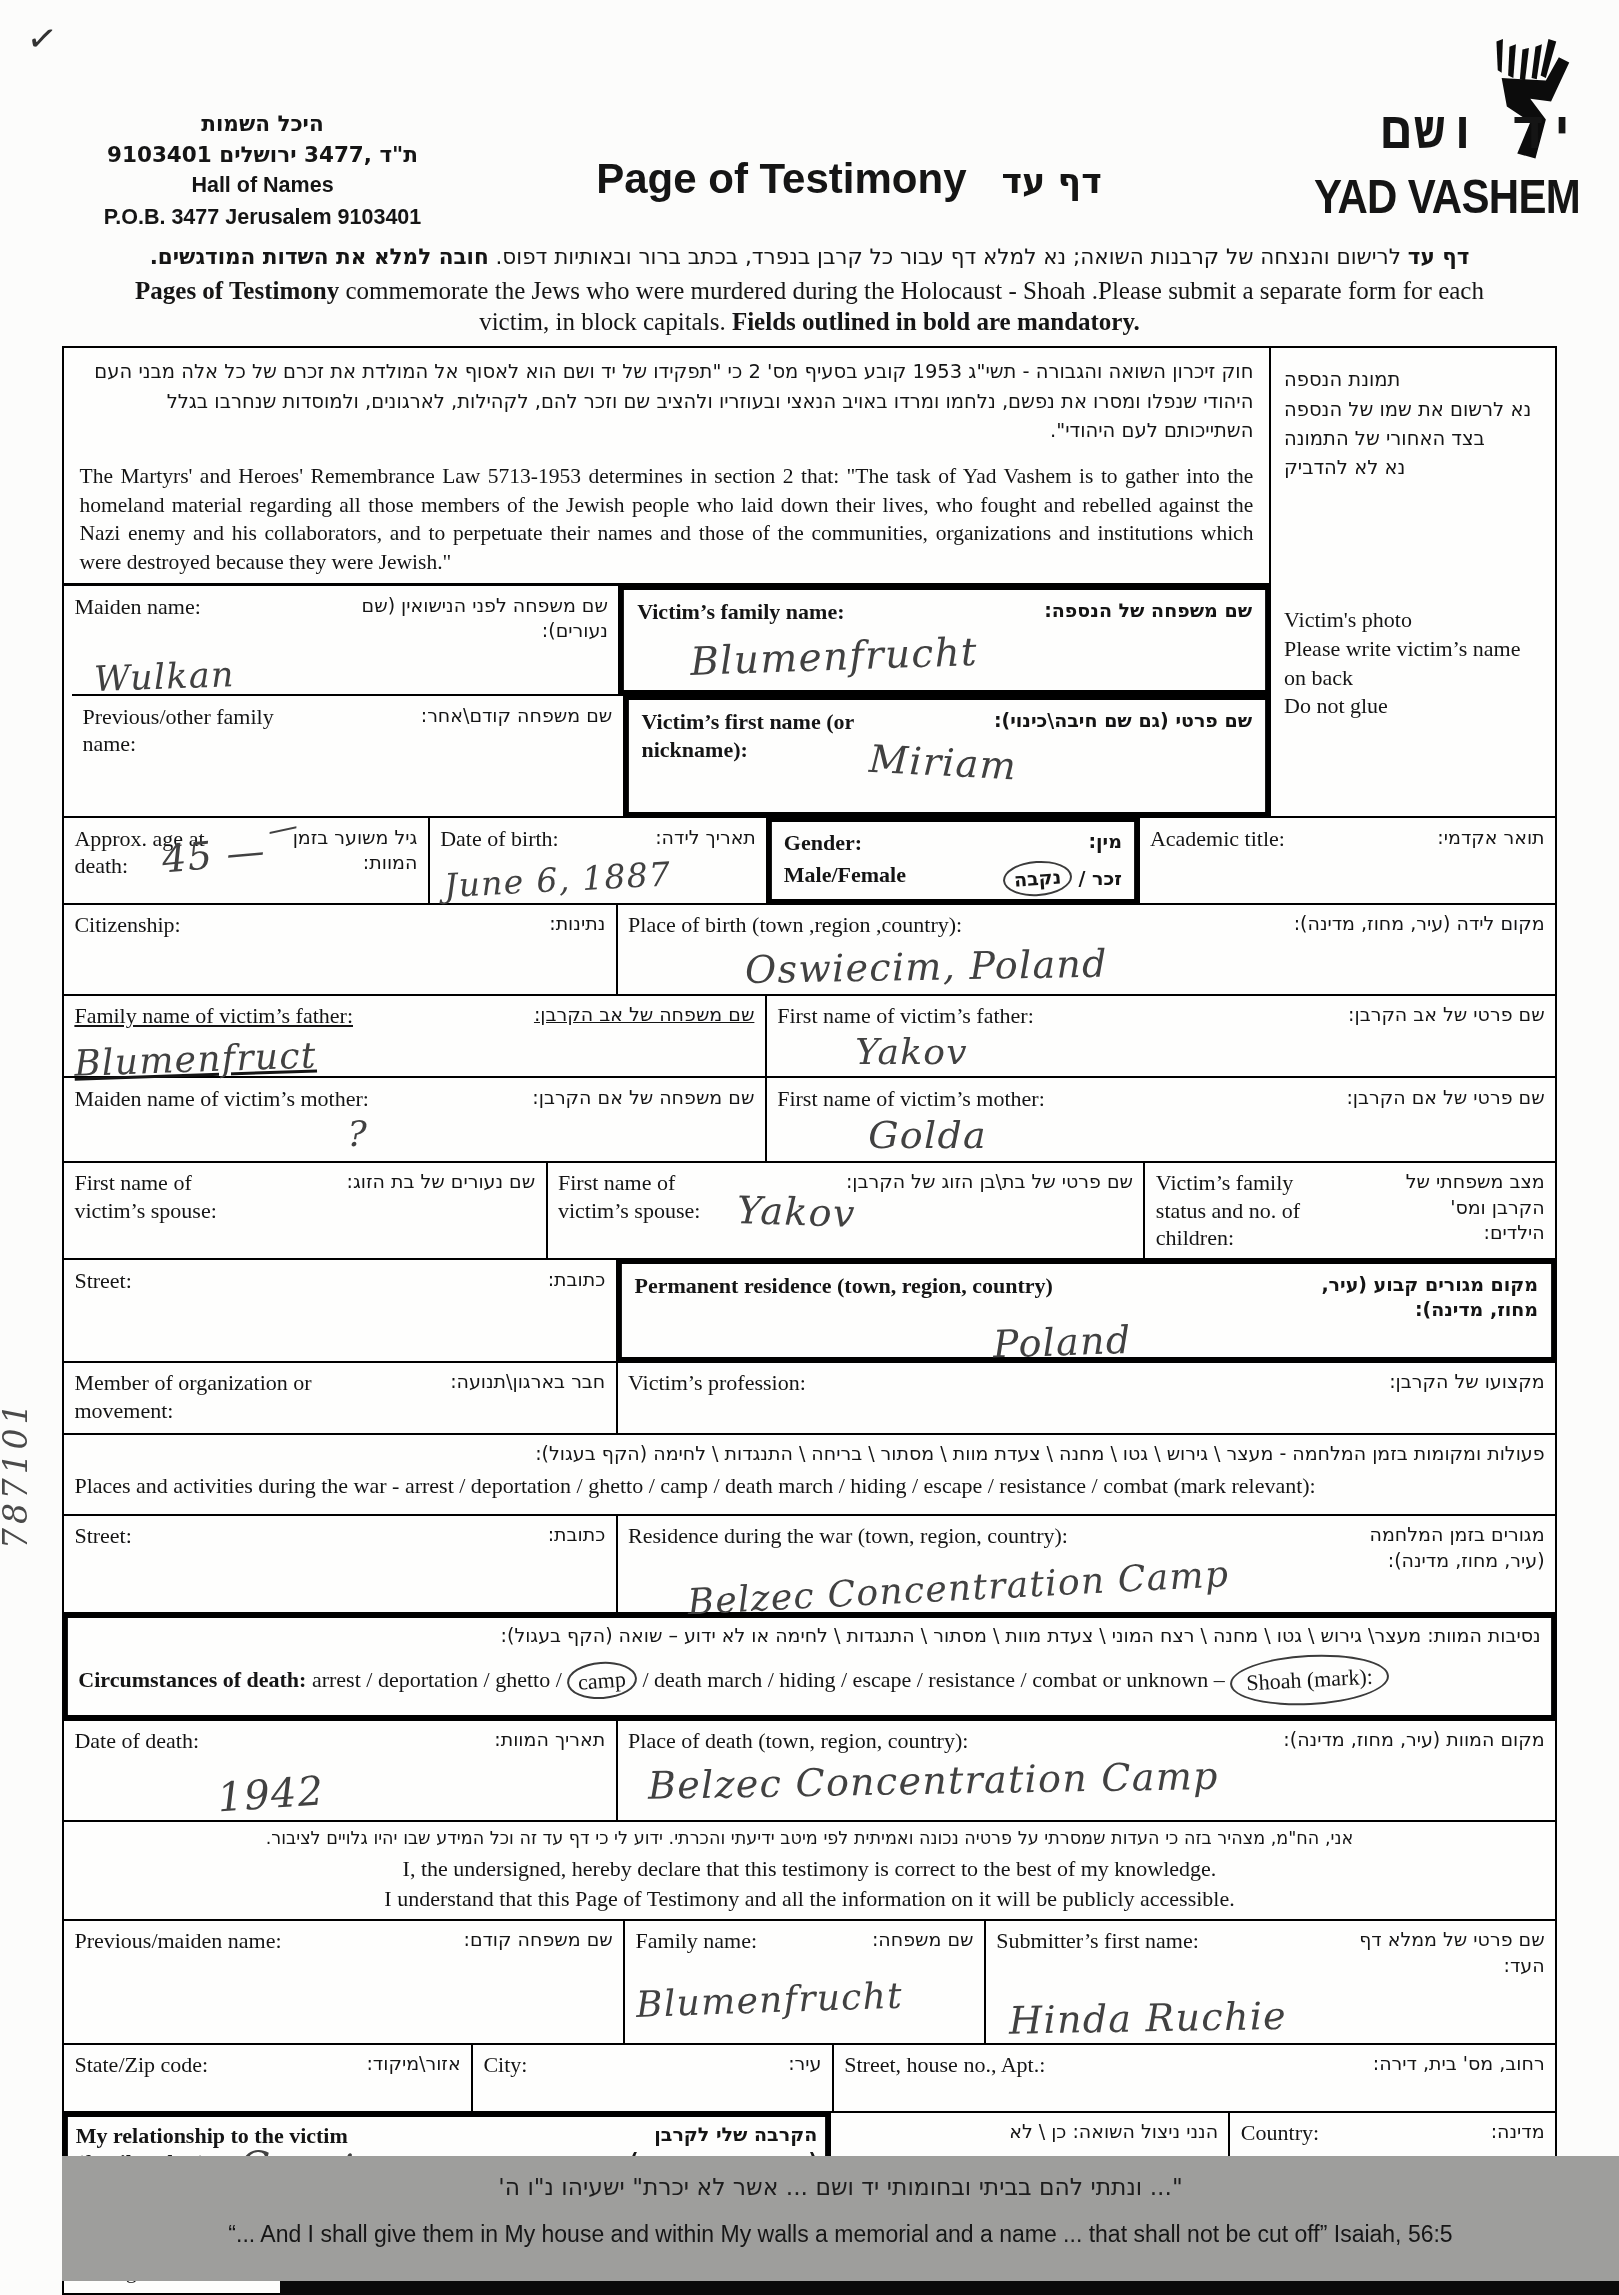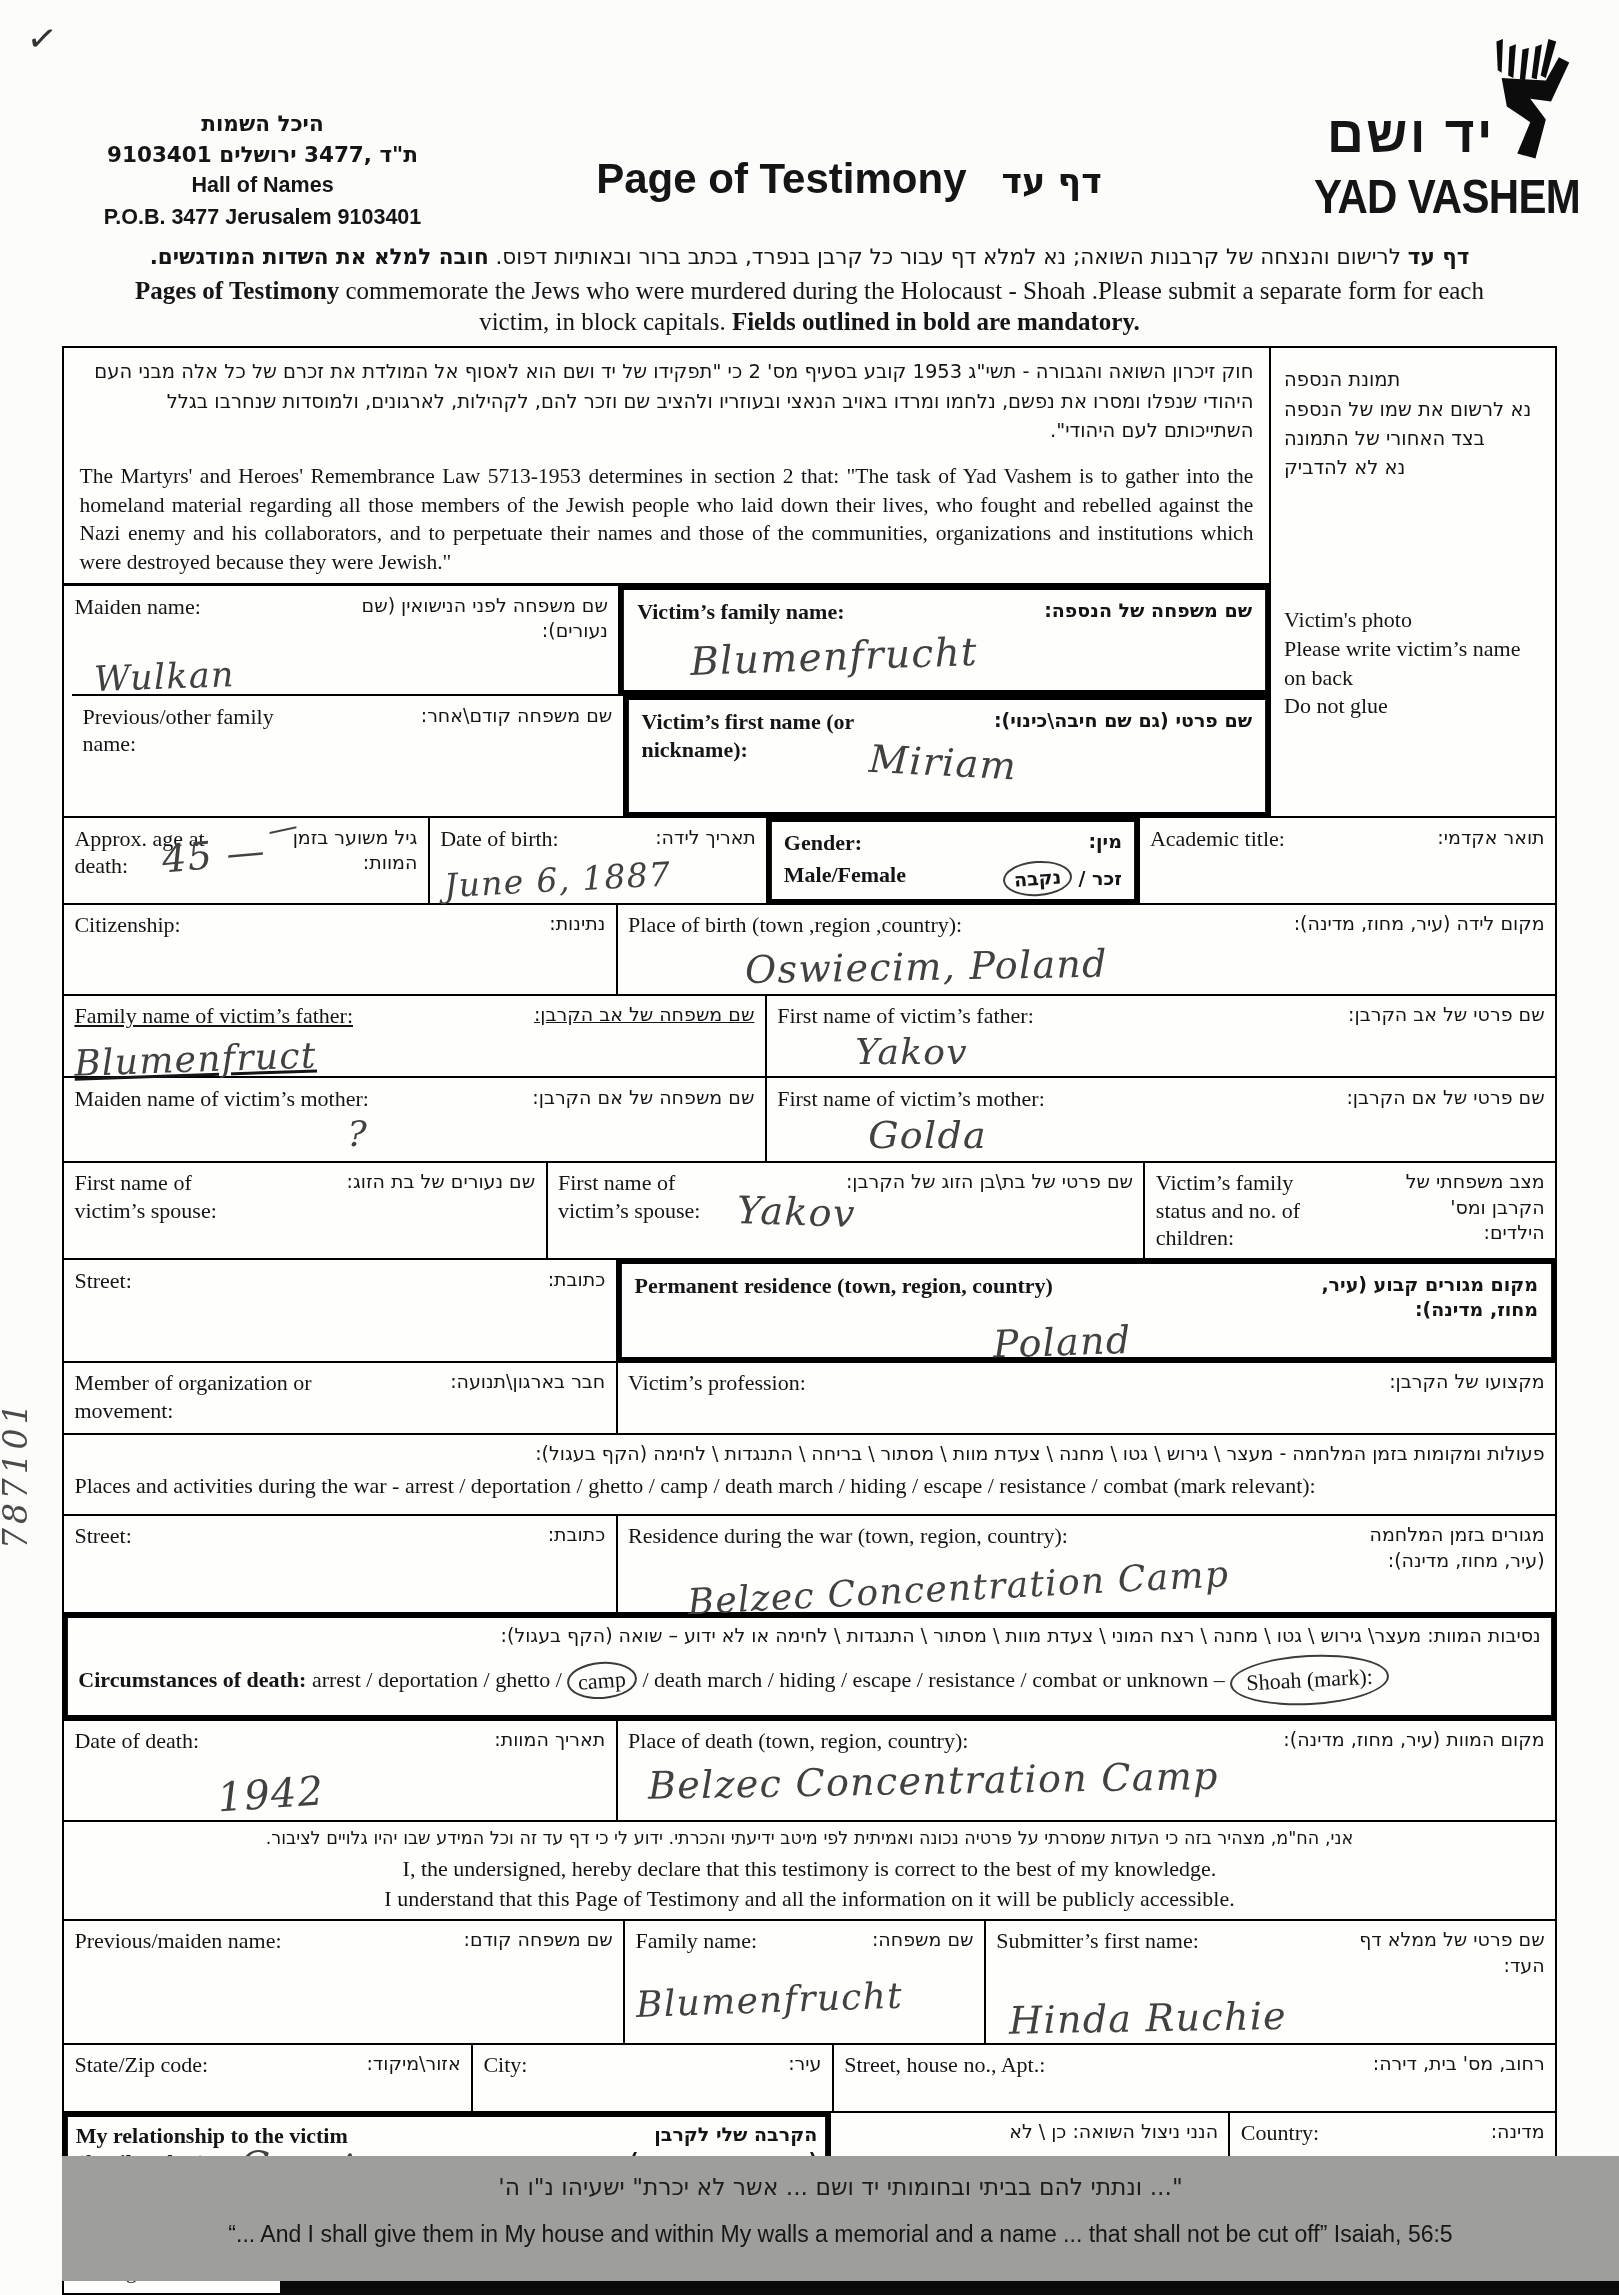--- a/index.html
+++ b/index.html
@@ -15,22 +15,22 @@
   .header { position:relative; height:242px; }
   .addr-block { position:absolute; left:90px; top:77px; width:345px; text-align:center;
     font-family:"Liberation Sans", sans-serif; font-size:21.5px; font-weight:700; line-height:1.45;margin-top:31px; }
   .addr-block .he { font-family:"DejaVu Sans", sans-serif; }
   .title-block { position:absolute; left:540px; top:155px; width:618px; display:flex;
     align-items:baseline; justify-content:center; gap:35px; }
   .title-en { font-family:"Liberation Sans", sans-serif; font-size:42px; font-weight:700; }
   .title-he { font-family:"DejaVu Sans", sans-serif; font-size:35px; font-weight:700; }
   .logo { position:absolute; right:39px; top:39px; width:306px; text-align:right; }
   .logo-hand { display:block; margin-left:auto; margin-right:3.9px; }
-  .logo-he { font-family:Liberation Sans, sans-serif; font-size:51px; font-weight:700;
-    letter-spacing:2.6px; line-height:1; margin-top:-60px; margin-right:85px; }
+  .logo-he { font-family:Liberation Mono, monospace; font-size:51px; font-weight:700;
+    letter-spacing:2.6px; line-height:1; margin-top:-60px; }
   .logo-en { font-family:"Liberation Sans", sans-serif; font-size:42px; font-weight:700;
     letter-spacing:-0.7px; transform:scaleY(1.15); transform-origin:top right; margin-top:9px; }
   
   .intro { text-align:center; padding:0 98px; }
   .intro-he { direction:rtl; font-family:"DejaVu Sans", sans-serif; font-size:21.5px; line-height:1.35; }
   .intro-en { font-size:25px; line-height:1.25; margin-top:3.9px; }
   .b { font-weight:700; }
   
   .ftable { margin:9px 62px 0 62px; border:2.6px solid #000; background:#fefefd; }
   .toprow { display:flex; }

